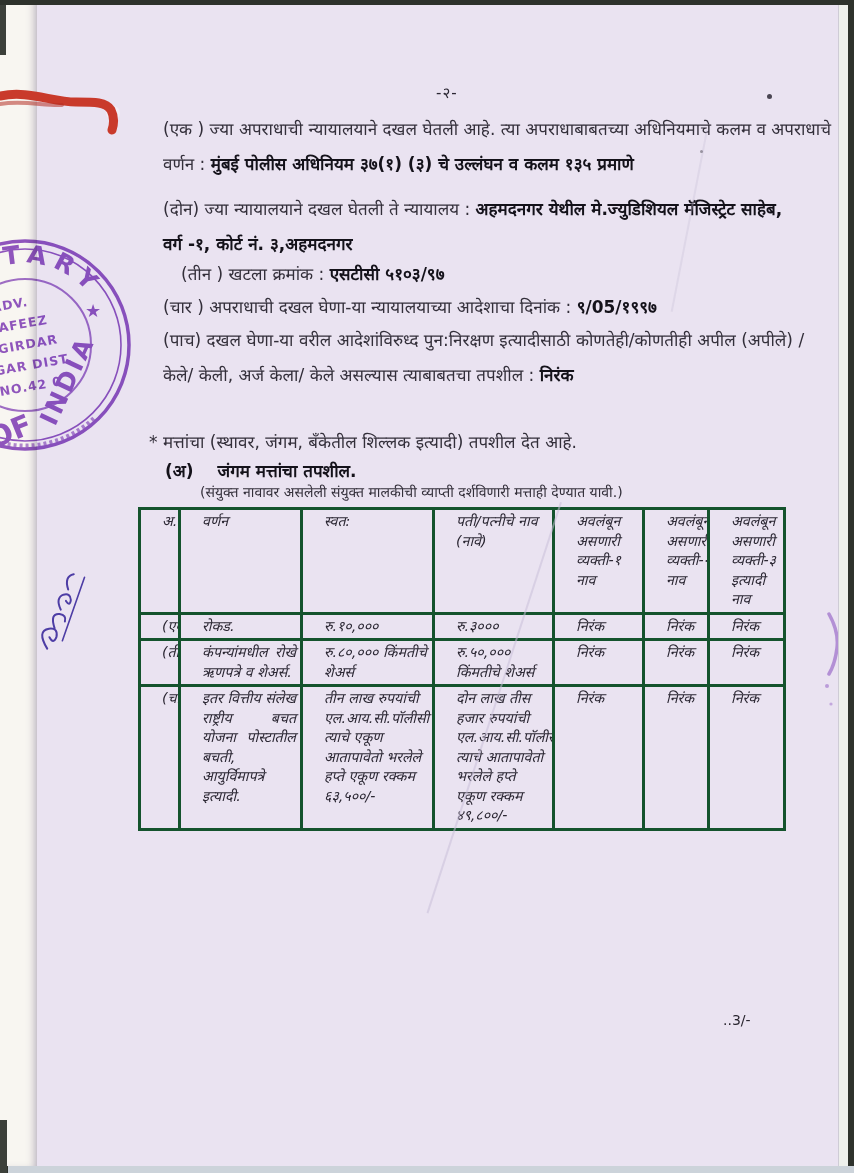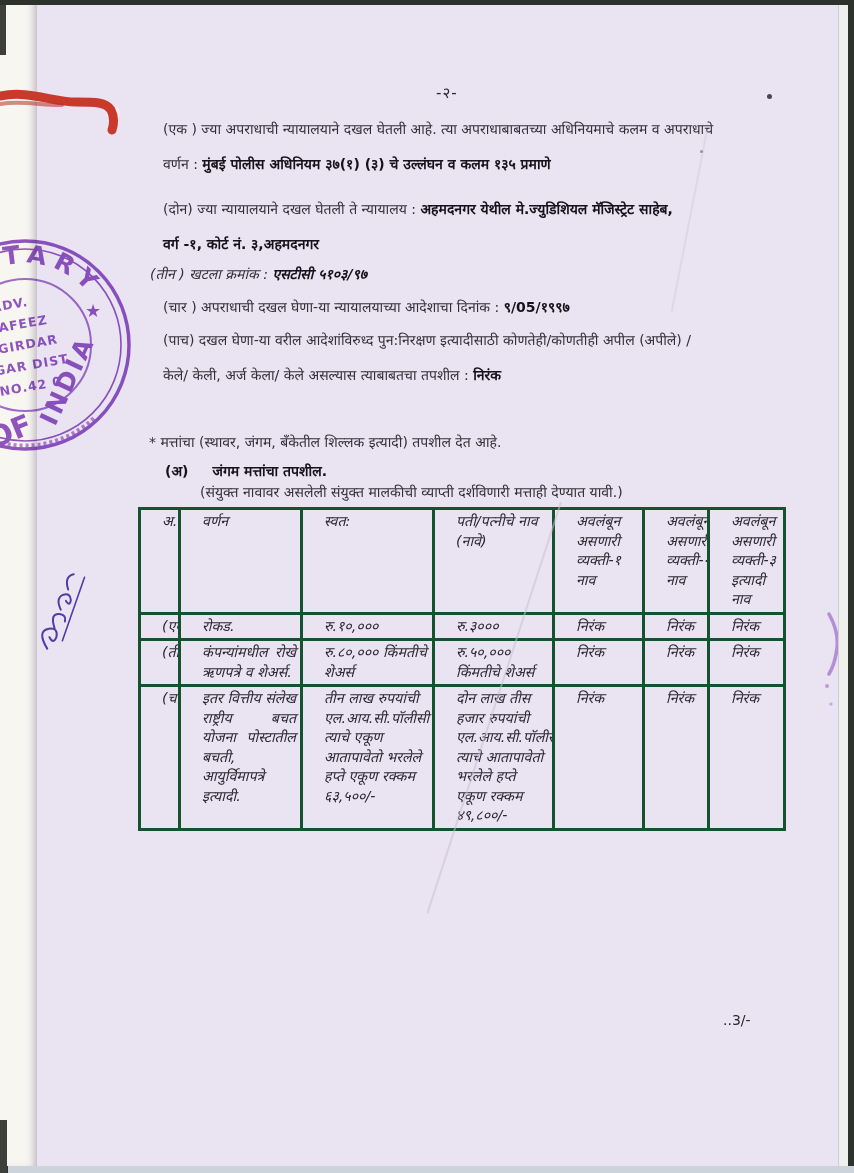--- a/index.html
+++ b/index.html
@@ -15,21 +15,21 @@
   .top-edge{position:absolute;left:0;top:0;width:854px;height:5px;background:#2e322c;z-index:40;}
   .right-paper-edge{position:absolute;left:838px;top:5px;width:9px;height:1161px;background:#eef0ec;border-left:1px solid #cfccd6;z-index:30;}
   .bottom-page-under{position:absolute;left:8px;top:1166px;width:846px;height:7px;background:#ccd3da;z-index:30;}
   .left-fold{
     position:absolute;left:0;top:0;width:37px;height:1166px;background:#f8f6f1;
     box-shadow:inset -7px 0 9px -5px rgba(96,82,120,.45);
   }
   .corner-dark{position:absolute;background:#3c403a;z-index:35;}
 
   .pageno{position:absolute;color:#2b2733;font-size:15px;letter-spacing:1px;}
-  .pline{position:absolute;white-space:nowrap;color:#332f3a;font-size:14px;line-height:24px;}
+  .pline{position:absolute;white-space:nowrap;color:#332f3a;font-size:17px;line-height:24px;}
   .pline b{color:#14121a;font-weight:bold;}
   .lbl2{display:inline-block;margin-right:28px;}
   .lbla{display:inline-block;margin-right:24px;font-weight:bold;color:#14121a;}
   .strike{text-decoration:line-through;}
 
   table.assets{
     position:absolute;left:138px;top:507px;width:645px;
     border-collapse:collapse;table-layout:fixed;
     font-size:14.2px;color:#2b2733;
   }
@@ -63,21 +63,21 @@
     <span>वर्णन : </span><b>मुंबई पोलीस अधिनियम ३७(१) (३) चे उल्लंघन व कलम १३५ प्रमाणे</b>
   </div>
 
   <div class="pline" style="left:163px;top:197px;text-align:center;">
     <span>(दोन) ज्या न्यायालयाने दखल घेतली ते न्यायालय : </span><b>अहमदनगर येथील मे.ज्युडिशियल मॅजिस्ट्रेट साहेब,</b>
   </div>
   <div class="pline" style="left:163px;top:232px;">
     <b>वर्ग -१, कोर्ट नं. ३,अहमदनगर</b>
   </div>
 
-  <div class="pline" style="left:150px;top:262px;font-style:italic;">
+  <div class="pline" style="left:181px;top:262px;">
     <span>(तीन ) खटला क्रमांक : </span><b>एसटीसी ५१०३/९७</b>
   </div>
 
   <div class="pline" style="left:163px;top:295px;">
     <span>(चार ) अपराधाची दखल घेणा-या न्यायालयाच्या आदेशाचा दिनांक :  </span><b>९/05/१९९७</b>
   </div>
 
   <div class="pline" style="left:163px;top:363px;">
     <span>केले/ केली, अर्ज केला/ केले असल्यास त्याबाबतचा तपशील :  </span><b>निरंक</b>
   </div>

